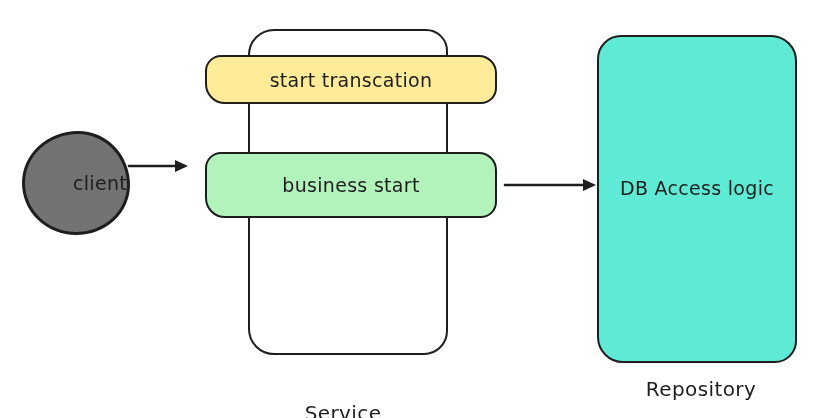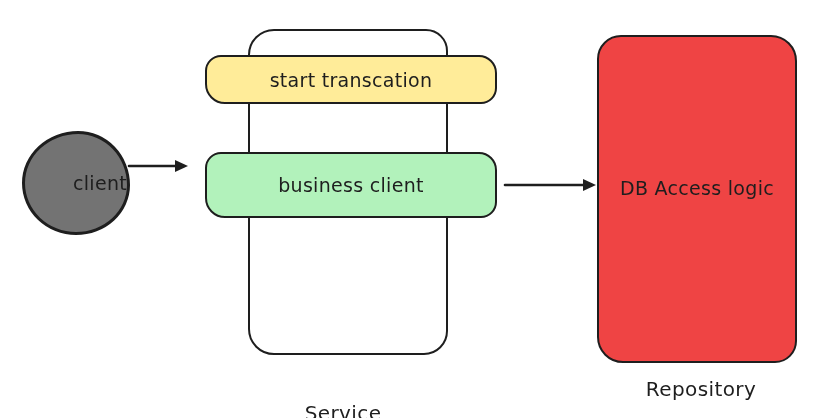--- a/index.html
+++ b/index.html
@@ -40,21 +40,21 @@
     border-radius: 26px 22px 24px 26px;
     background: #ffffff;
   }
   
   .repo-frame {
     position: absolute;
     left: 597px; top: 35px;
     width: 200px; height: 328px;
     border: 2.5px solid #1e1e1e;
     border-radius: 24px 26px 22px 26px;
-    background: #ef4444;
+    background: #5eead4;
     display: flex; align-items: center; justify-content: center;
     padding-bottom: 22px;
   }
   
   .step-box {
     position: absolute;
     left: 205px;
     width: 292px; height: 49px;
     border: 2.5px solid #1e1e1e;
     border-radius: 16px 18px 16px 20px;
@@ -95,21 +95,21 @@
     <line x1="1" y1="15" x2="48" y2="15"></line>
     <polygon points="47,9 60,15 47,21"></polygon>
   </svg>
 
   <div class="service-frame"></div>
 
   <div class="step-box step-0 fill-yellow">
     <span class="node-text">start transcation</span>
   </div>
   <div class="step-box step-1 fill-green">
-    <span class="node-text">business client</span>
+    <span class="node-text">business start</span>
   </div>
 
   <svg class="arrow" style="left:504px; top:170px;" width="94" height="30">
     <line x1="1" y1="15" x2="80" y2="15"></line>
     <polygon points="79,9 92,15 79,21"></polygon>
   </svg>
 
   <div class="repo-frame">
     <span class="node-text">DB Access logic</span>
   </div>

